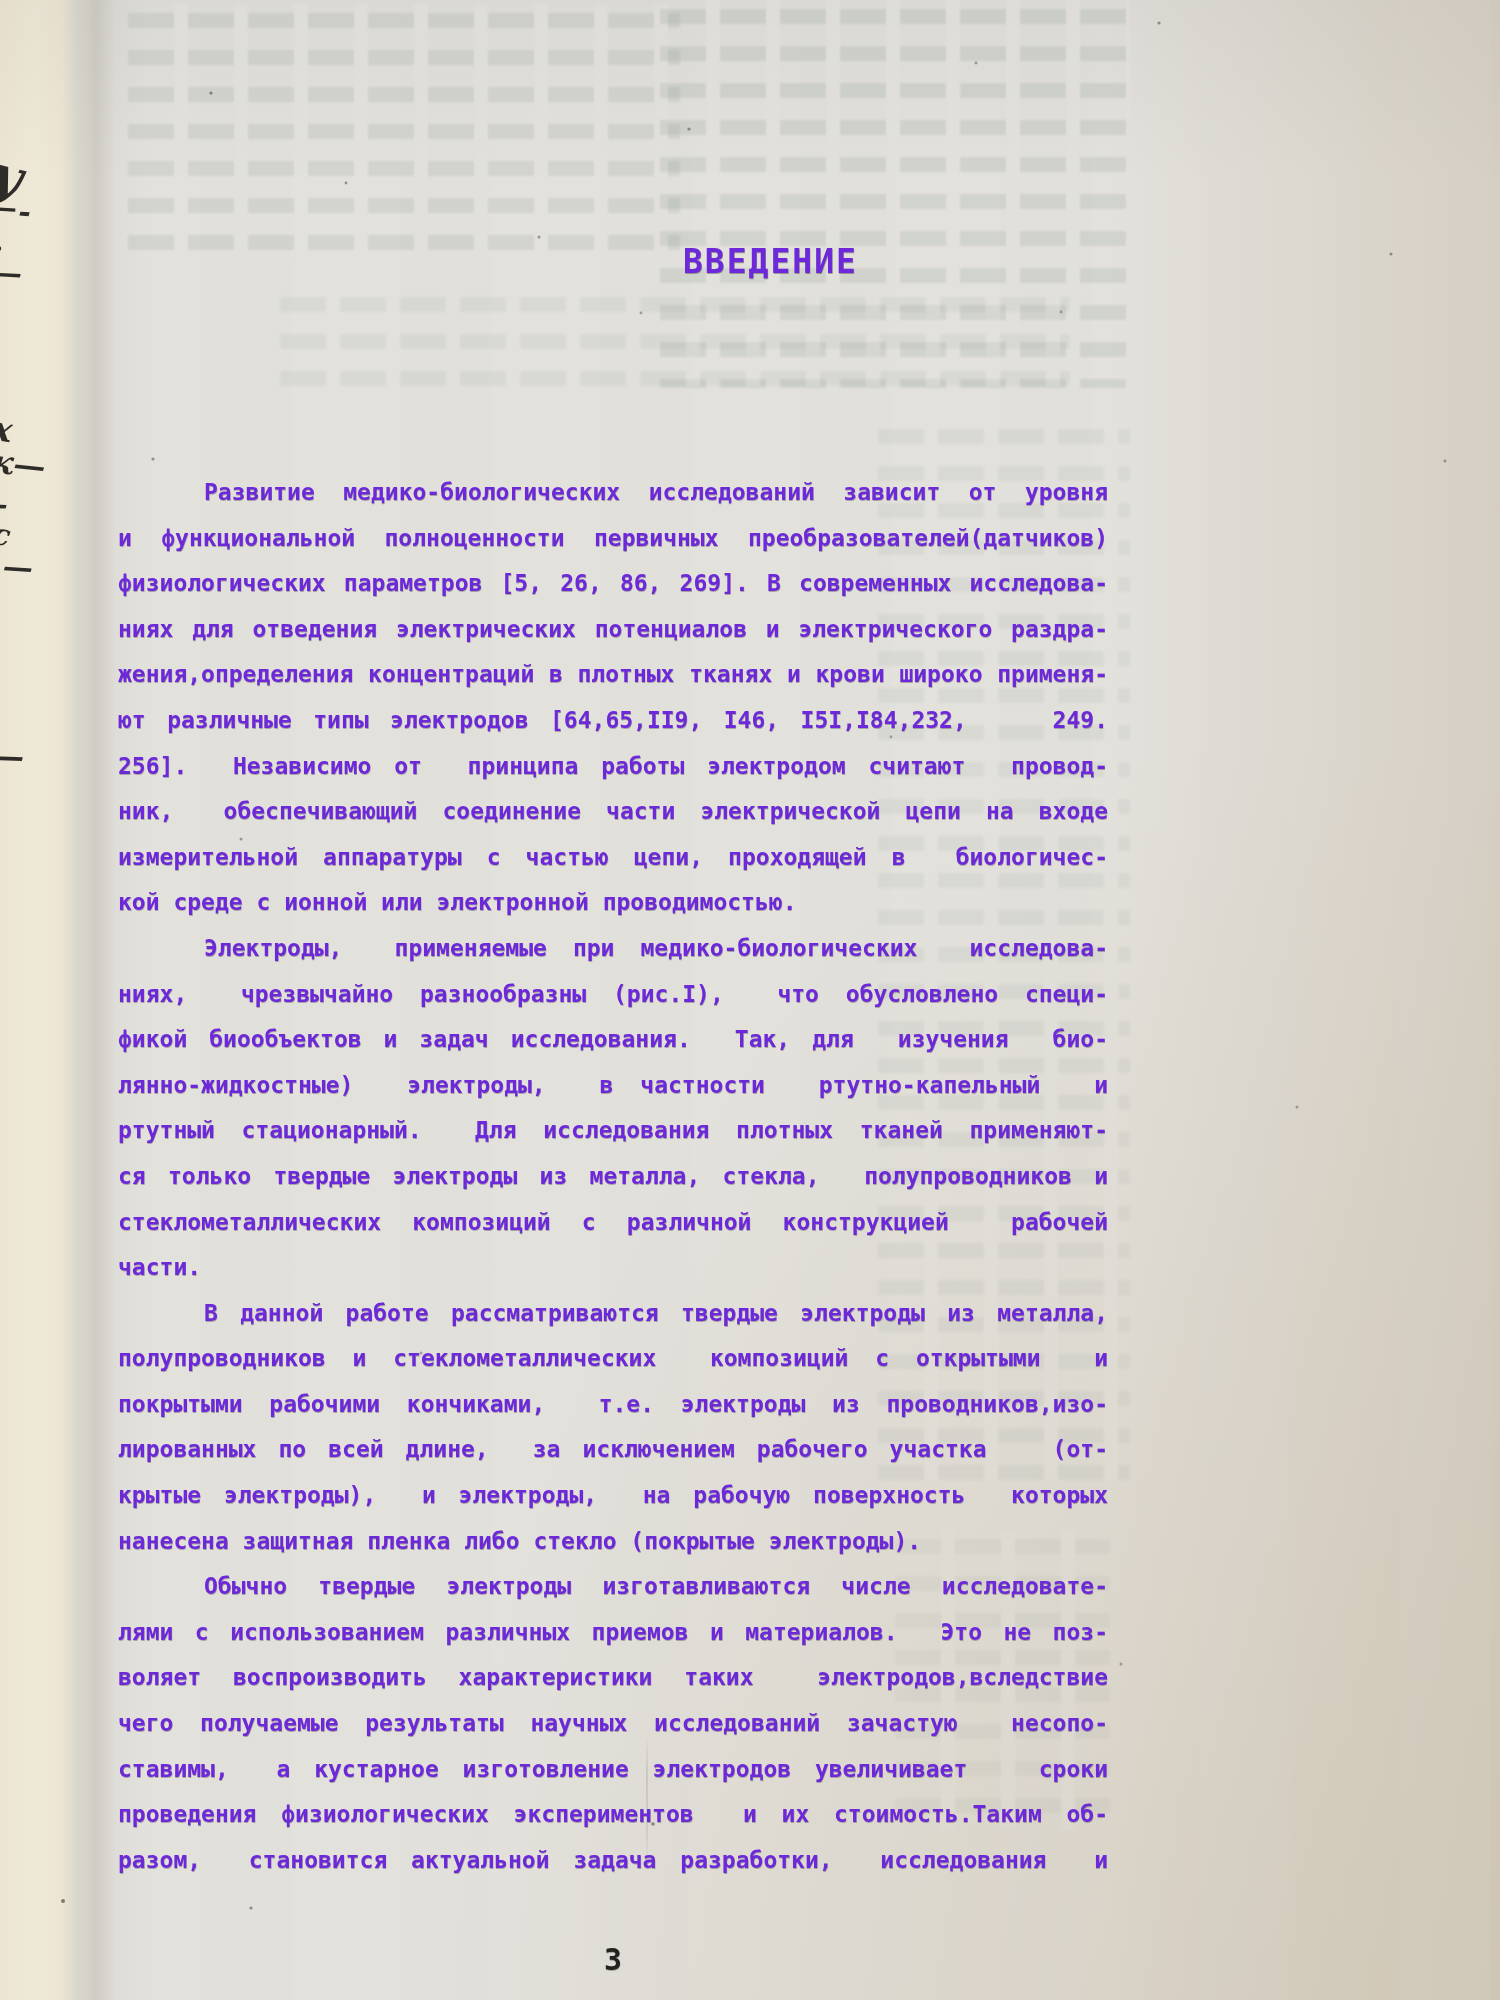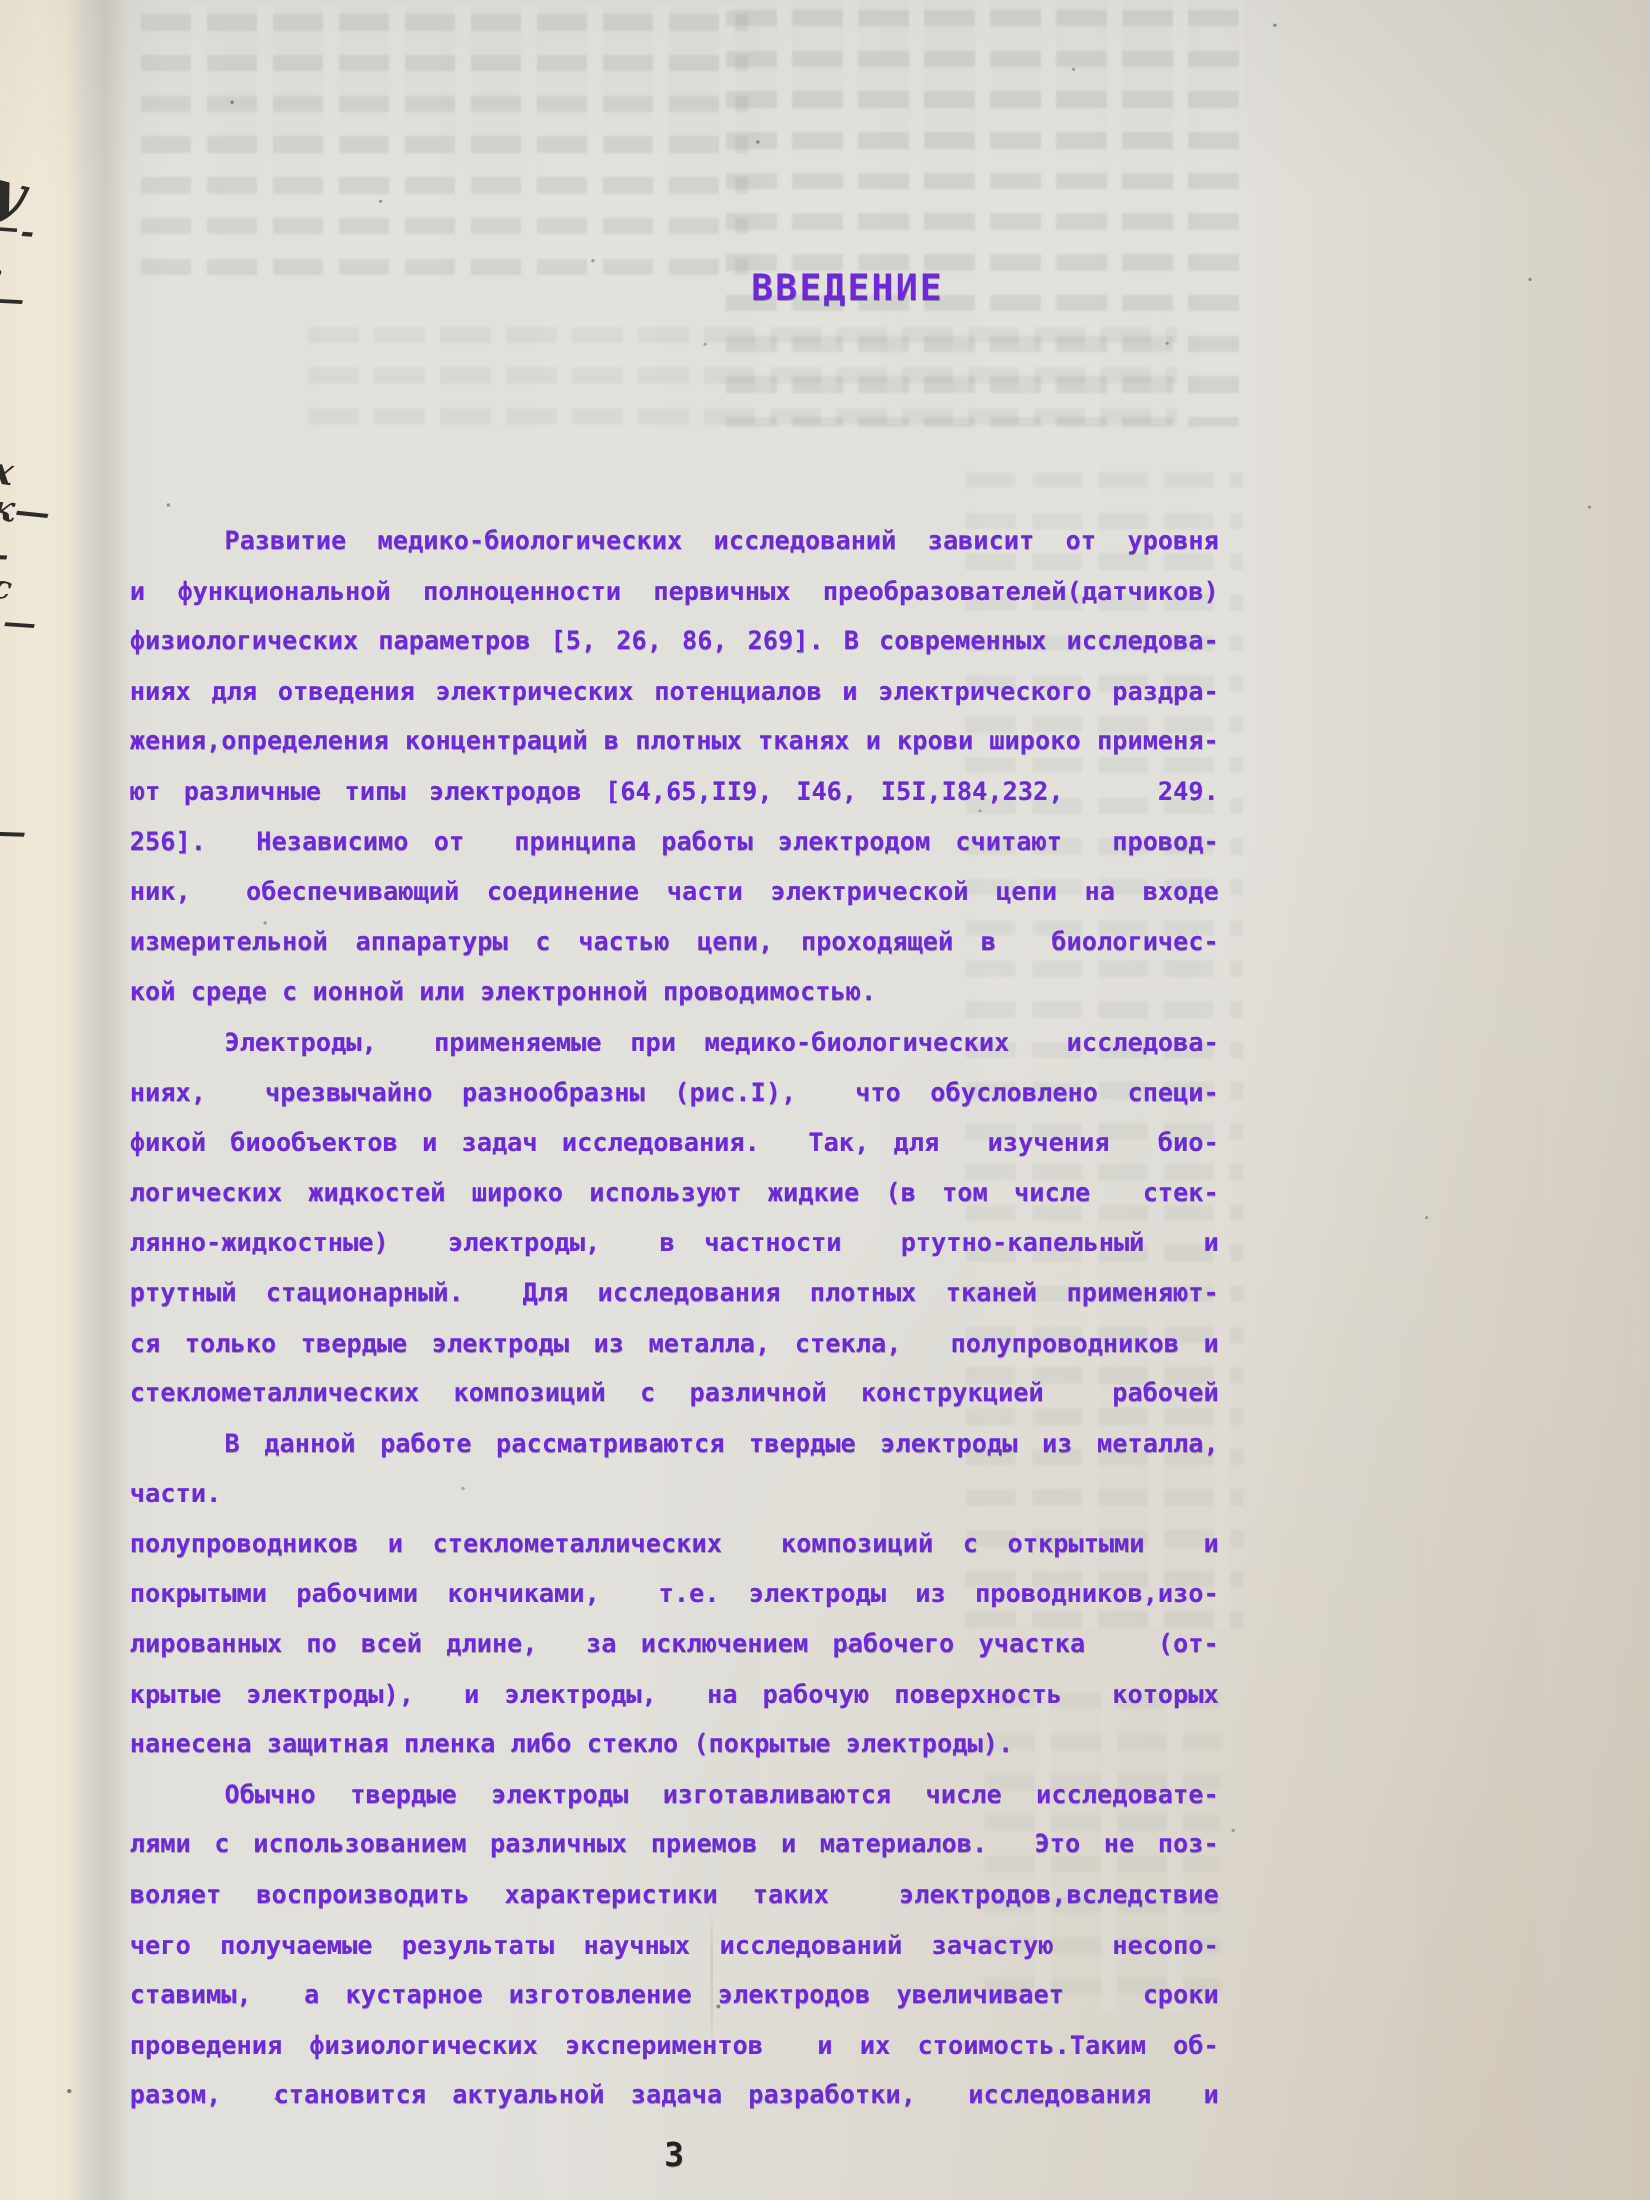--- a/index.html
+++ b/index.html
@@ -129,27 +129,26 @@
     <div class="line">ниях для отведения электрических потенциалов и электрического раздра-</div>
     <div class="line">жения,определения концентраций в плотных тканях и крови широко применя-</div>
     <div class="line">ют различные типы электродов [64,65,II9, I46, I5I,I84,232,&nbsp;&nbsp;&nbsp; 249.</div>
     <div class="line">256].&nbsp; Независимо от&nbsp; принципа работы электродом считают&nbsp; провод-</div>
     <div class="line">ник,&nbsp; обеспечивающий соединение части электрической цепи на входе</div>
     <div class="line">измерительной аппаратуры с частью цепи, проходящей в&nbsp; биологичес-</div>
     <div class="line no-just">кой среде с ионной или электронной проводимостью.</div>
     <div class="line indent">Электроды,&nbsp; применяемые при медико-биологических&nbsp; исследова-</div>
     <div class="line">ниях,&nbsp; чрезвычайно разнообразны (рис.I),&nbsp; что обусловлено специ-</div>
     <div class="line">фикой биообъектов и задач исследования.&nbsp; Так, для&nbsp; изучения&nbsp; био-</div>
-    <div class="line">логических жидкостей широко используют жидкие (в том числе&nbsp; стек-</div>
     <div class="line">лянно-жидкостные)&nbsp; электроды,&nbsp; в частности&nbsp; ртутно-капельный&nbsp; и</div>
     <div class="line">ртутный стационарный.&nbsp; Для исследования плотных тканей применяют-</div>
     <div class="line">ся только твердые электроды из металла, стекла,&nbsp; полупроводников и</div>
     <div class="line">стеклометаллических композиций с различной конструкцией&nbsp; рабочей</div>
+    <div class="line no-just">части.</div>
     <div class="line indent">В данной работе рассматриваются твердые электроды из металла,</div>
-    <div class="line no-just">части.</div>
     <div class="line">полупроводников и стеклометаллических&nbsp; композиций с открытыми&nbsp; и</div>
     <div class="line">покрытыми рабочими кончиками,&nbsp; т.е. электроды из проводников,изо-</div>
     <div class="line">лированных по всей длине,&nbsp; за исключением рабочего участка&nbsp;&nbsp; (от-</div>
     <div class="line">крытые электроды),&nbsp; и электроды,&nbsp; на рабочую поверхность&nbsp; которых</div>
     <div class="line no-just">нанесена защитная пленка либо стекло (покрытые электроды).</div>
     <div class="line indent">Обычно твердые электроды изготавливаются числе исследовате-</div>
     <div class="line">лями с использованием различных приемов и материалов.&nbsp; Это не поз-</div>
     <div class="line">воляет воспроизводить характеристики таких&nbsp; электродов,вследствие</div>
     <div class="line">чего получаемые результаты научных исследований зачастую&nbsp; несопо-</div>
     <div class="line">ставимы,&nbsp; а кустарное изготовление электродов увеличивает&nbsp;&nbsp; сроки</div>

